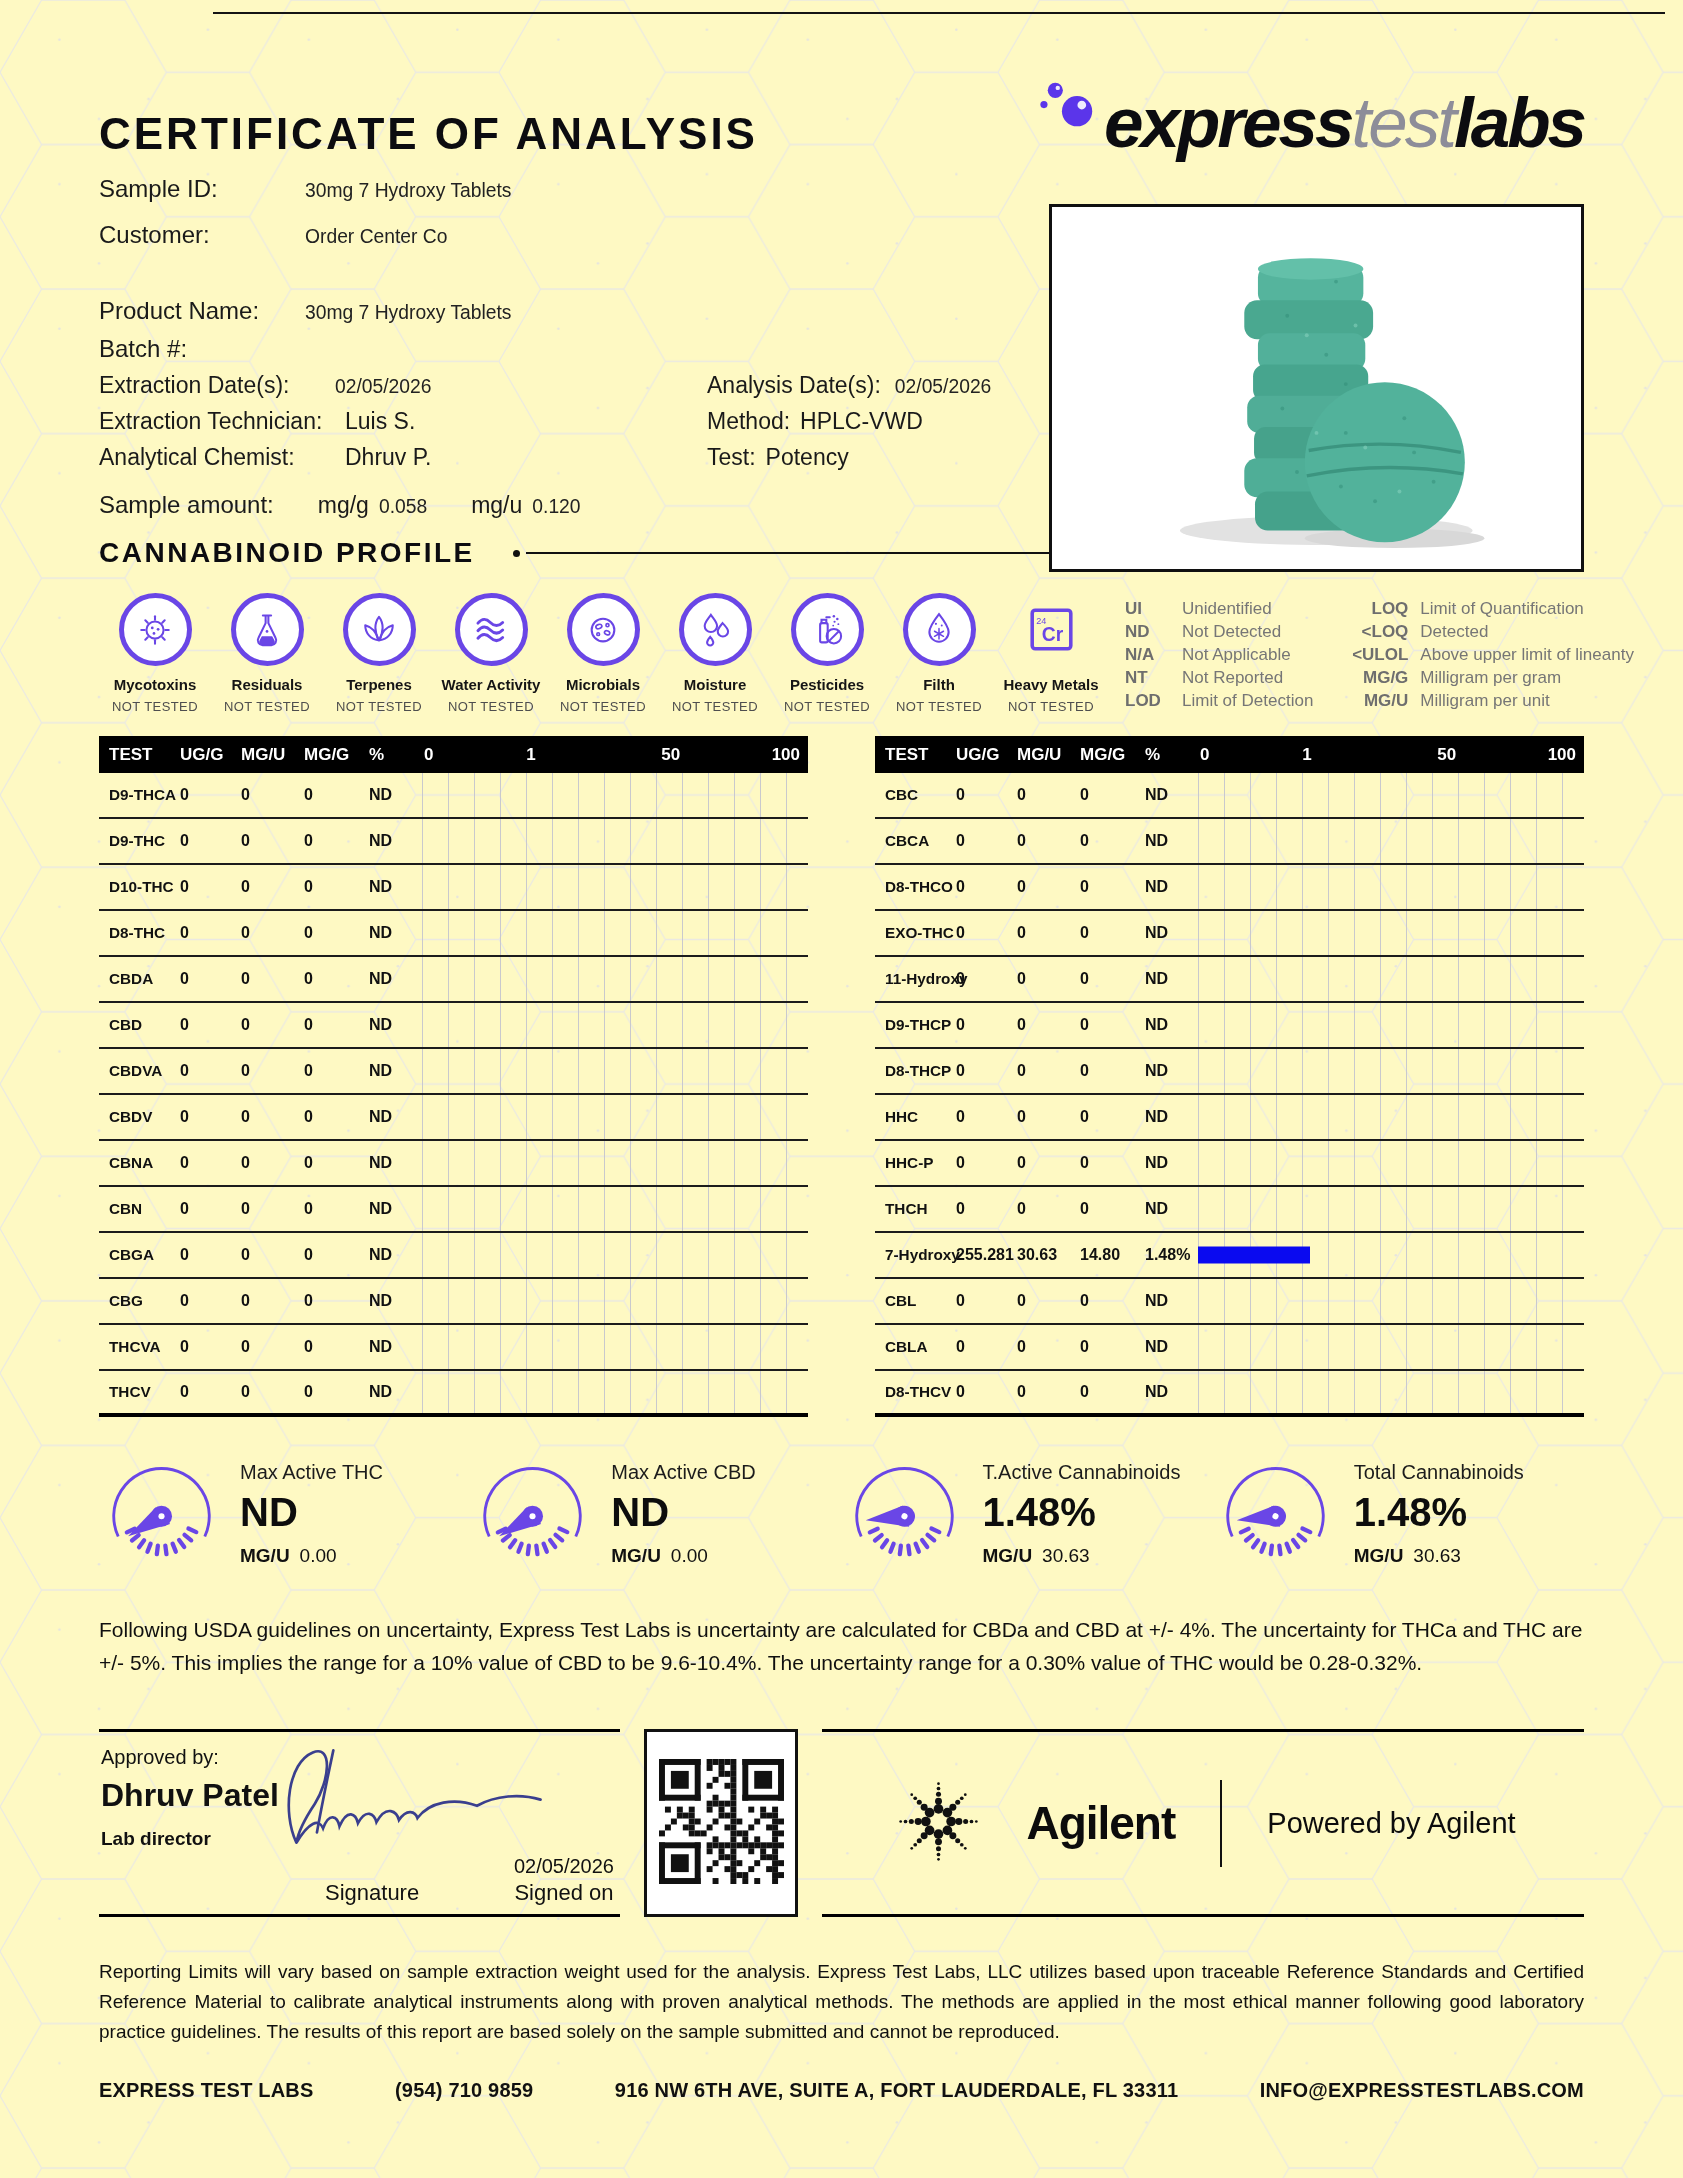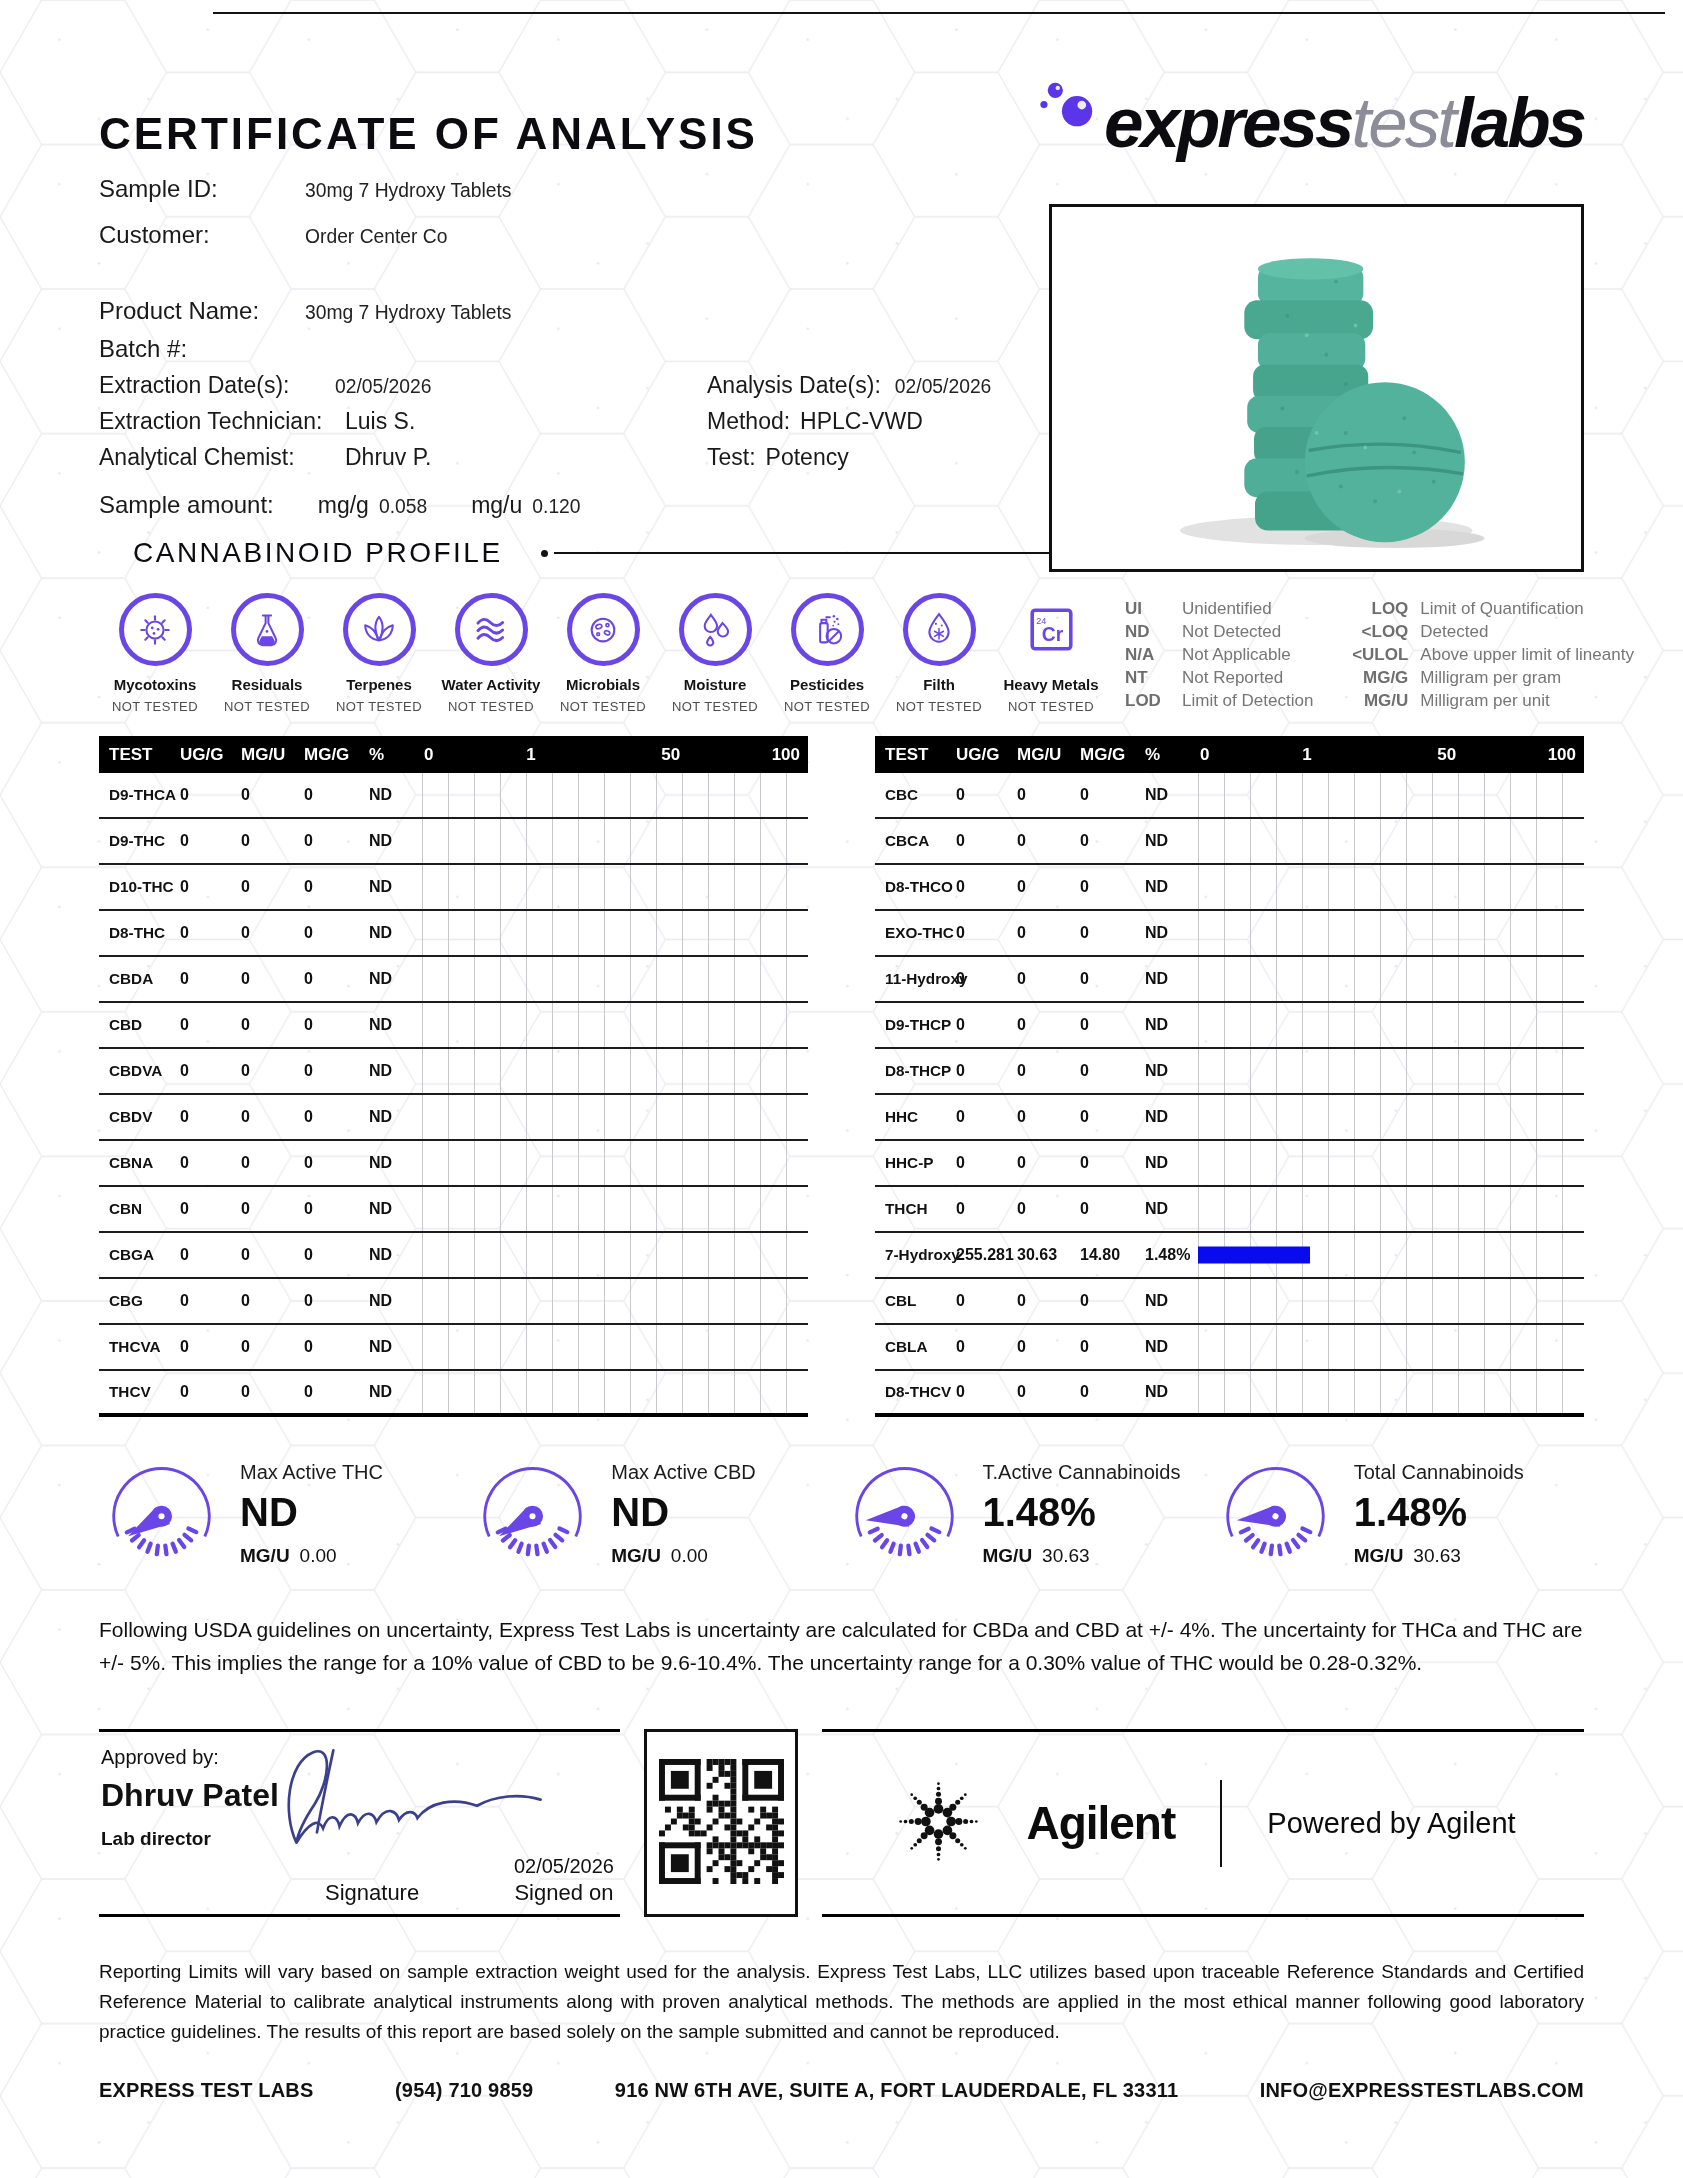--- a/index.html
+++ b/index.html
@@ -6,21 +6,21 @@
     --accent:#6a46e6;
     --bubble:#5b35ea;
     --bar-blue:#0a0af0;
     --green:#3ea83b;
     --ink:#3a3f8e;
     --teal:#4fae97;
   }
   *{margin:0;padding:0;box-sizing:border-box;}
   html,body{background:#9a9a9a;}
   body{font-family:"Liberation Sans",sans-serif;color:#111;}
-  .page{position:relative;width:1683px;height:2178px;background:#ffffff;overflow:hidden;margin:0 auto;}
+  .page{position:relative;width:1683px;height:2178px;background:#fef9c3;overflow:hidden;margin:0 auto;}
   .bg{position:absolute;inset:0;z-index:0;}
   .content{position:relative;z-index:1;padding:0 99px;}
   .topline{position:absolute;top:12px;left:213px;width:1452px;height:2px;background:#141414;z-index:1;}
 
   
   header{display:flex;justify-content:space-between;align-items:flex-start;padding-top:87px;}
   h1{font-size:44px;font-weight:700;letter-spacing:3px;color:#0c0c10;padding-top:22px;}
   .logo{display:flex;align-items:flex-start;}
   .logo .bubbles{margin:-8px 4px 0 0;}
   .logo-text{font-size:71px;font-style:italic;letter-spacing:-3px;line-height:1.0;white-space:nowrap;}
@@ -44,21 +44,21 @@
   .r-amt{margin-top:20px;align-items:baseline;}
   .r-amt .unit{font-size:23px;margin-left:44px;}
   .r-amt .unit:first-of-type{margin-left:40px;}
   .r-amt .uval{font-size:19.3px;margin-left:10px;}
 
   
   .photo-box{position:absolute;top:204px;right:99px;width:535px;height:368px;border:3px solid #101010;background:#fff;display:flex;align-items:center;justify-content:center;z-index:2;}
 
   
   .sec-head{display:flex;align-items:center;margin-top:18px;}
-  .sec-head h2{font-size:28px;font-weight:400;letter-spacing:2.5px;color:#0c0c10;margin-left:34px;}
+  .sec-head h2{font-size:28px;font-weight:700;letter-spacing:2.5px;color:#0c0c10;}
   .sec-dot{width:7px;height:7px;border-radius:50%;background:#111;margin-left:38px;flex:none;}
   .sec-rule{flex:1;height:2px;background:#111;margin-left:6px;}
 
   
   .screen-wrap{display:flex;margin-top:24px;}
   .screen-row{display:flex;}
   .icon-cell{width:112px;text-align:center;}
   .icon-ring{width:73px;height:73px;border:5px solid var(--accent);border-radius:50%;margin:0 auto;display:flex;align-items:center;justify-content:center;color:var(--accent);background:#fff;}
   .icon-ring.no-ring{border:none;background:transparent;}
   .glyph{width:44px;height:44px;}

